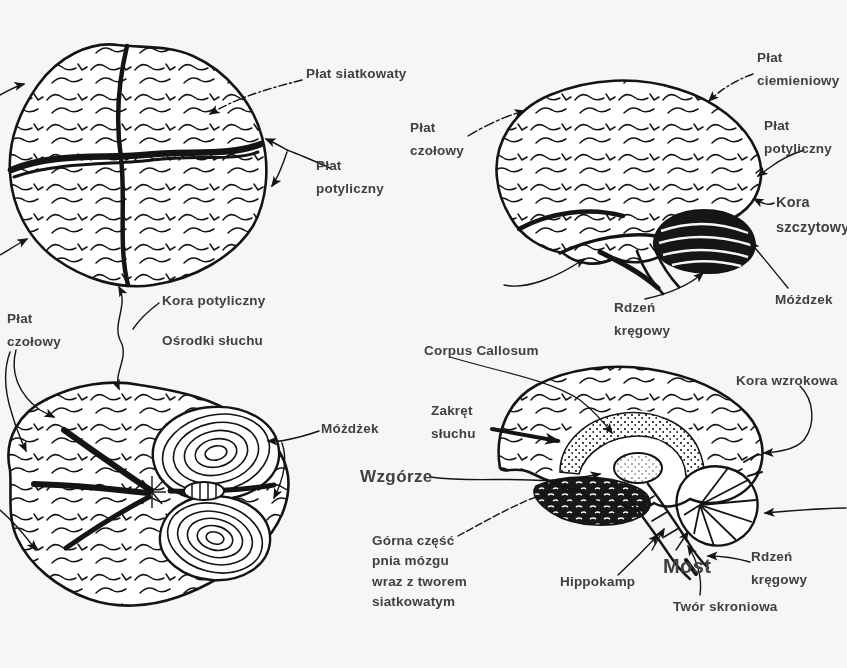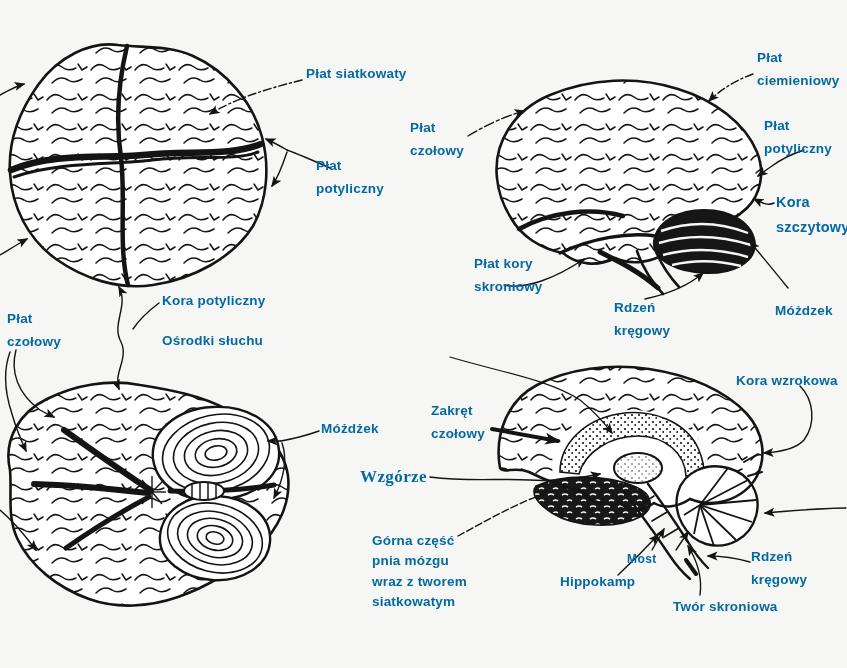--- a/index.html
+++ b/index.html
@@ -7,27 +7,27 @@
     position:relative;
     width:847px;height:668px;
     background:#f6f6f4;
     overflow:hidden;
     font-family:"Liberation Sans",sans-serif;
   }
   .art{position:absolute;left:0;top:0;}
   .lbl{
     position:absolute;
     font:bold 13.5px/1.7 "Liberation Sans",sans-serif;
-    color:#0369a1;
+    color:#404040;
     white-space:pre-line;
     letter-spacing:.2px;
   }
   .lbl.md{font-size:14.5px;}
-  .lbl.lg{font-size:17px;letter-spacing:.4px;font-family:Liberation Serif, serif;}
-  .lbl.lg2{font-size:12px;letter-spacing:.4px;}
+  .lbl.lg{font-size:17px;letter-spacing:.4px;}
+  .lbl.lg2{font-size:20px;letter-spacing:.4px;margin-left:36px;}
   .lbl.tight{line-height:1.5;}
 </style>
 </head>
 <body>
 
 <div class="stage">
 
 <svg class="art" width="847" height="668" viewBox="0 0 847 668">
   <defs>
     <marker id="ah" markerUnits="userSpaceOnUse" markerWidth="12" markerHeight="10" refX="9.5" refY="4.5" orient="auto-start-reverse">
@@ -212,32 +212,31 @@
 <div class="lbl" style="left:316px;top:155px">Płat
 potyliczny</div>
 <div class="lbl" style="left:410px;top:117px">Płat
 czołowy</div>
 <div class="lbl" style="left:757px;top:47px">Płat
 ciemieniowy</div>
 <div class="lbl" style="left:764px;top:115px">Płat
 potyliczny</div>
 <div class="lbl md" style="left:776px;top:190px">Kora
 szczytowy</div>
-<div class="lbl" style="left:474px;top:253px">Płat kory
-skroniowy</div>
 <div class="lbl" style="left:614px;top:297px">Rdzeń
 kręgowy</div>
-<div class="lbl" style="left:775px;top:300px">Móżdzek</div>
+<div class="lbl" style="left:775px;top:289px">Móżdzek</div>
 <div class="lbl" style="left:162px;top:290px">Kora potyliczny</div>
 <div class="lbl" style="left:162px;top:330px">Ośrodki słuchu</div>
 <div class="lbl" style="left:7px;top:308px">Płat
 czołowy</div>
 <div class="lbl" style="left:321px;top:418px">Móżdżek</div>
+<div class="lbl" style="left:424px;top:340px">Corpus Callosum</div>
 <div class="lbl" style="left:431px;top:400px">Zakręt
-czołowy</div>
+słuchu</div>
 <div class="lbl lg" style="left:360px;top:463px">Wzgórze</div>
 <div class="lbl" style="left:736px;top:370px">Kora wzrokowa</div>
 <div class="lbl tight" style="left:372px;top:531px">Górna część
 pnia mózgu
 wraz z tworem
 siatkowatym</div>
 <div class="lbl" style="left:560px;top:571px">Hippokamp</div>
 <div class="lbl lg2" style="left:627px;top:549px">Most</div>
 <div class="lbl" style="left:673px;top:596px">Twór skroniowa</div>
 <div class="lbl" style="left:751px;top:546px">Rdzeń

